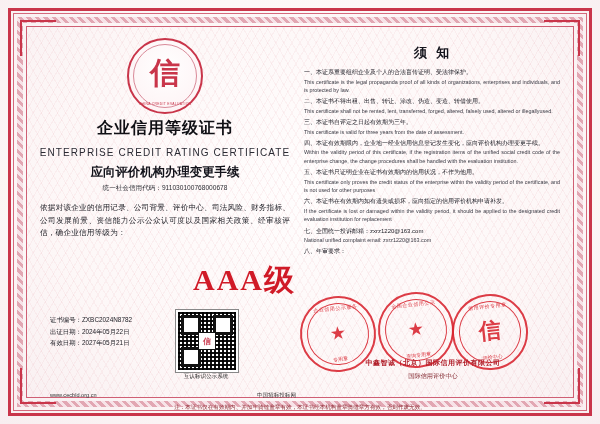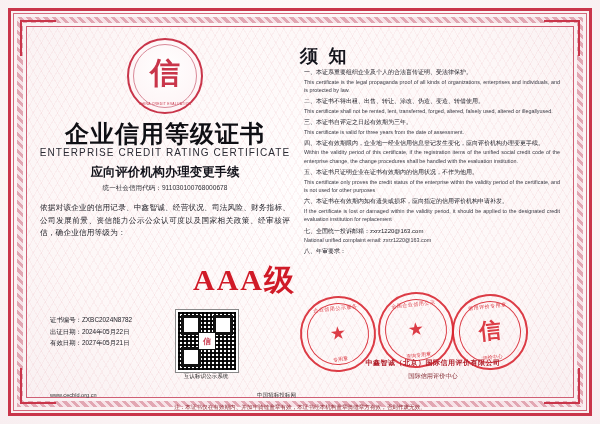--- a/index.html
+++ b/index.html
@@ -76,21 +76,21 @@
     font-size:30px;color:#c9354a;font-weight:bold;line-height:1;
     position:relative;top:-3px;
   }
   .emblem .en{
     position:absolute;bottom:6px;left:0;right:0;text-align:center;
     font-size:3.4px;letter-spacing:.3px;color:#c9354a;
   }
   .title-cn{
     position:absolute;top:84px;left:0;right:0;text-align:center;
     font-family:"Liberation Serif",serif;
-    font-size:24px;font-weight:bold;color:#0f0f14;letter-spacing:1px;
+    font-size:16px;font-weight:bold;color:#0f0f14;letter-spacing:1px;
   }
   .title-en{
     position:absolute;top:113px;left:0;right:0;text-align:center;
     font-size:10px;letter-spacing:1.1px;color:#2a2a33;
   }
   .company{
     position:absolute;top:130px;left:0;right:0;text-align:center;
     font-family:"Liberation Serif",serif;
     font-size:12.4px;font-weight:bold;color:#12121a;
   }
@@ -141,23 +141,23 @@
   .footer-right{
     position:absolute;top:358px;left:190px;width:72px;text-align:right;
     font-size:5.6px;color:#333;
   }
 
   
   .right{
     position:absolute;left:300px;top:34px;width:266px;height:356px;
   }
   .notice-title{
-    position:absolute;top:10px;left:0;right:0;
-    font-family:"Liberation Serif",serif;
-    font-size:18px;font-weight:bold;color:#14141c;letter-spacing:3px;
+    position:absolute;top:10px;left:0;right:0;text-align:center;
+    font-family:"Liberation Serif",serif;
+    font-size:13px;font-weight:bold;color:#14141c;letter-spacing:3px;
   }
   .notice-body{
     position:absolute;top:34px;left:4px;right:6px;
     font-size:5.4px;line-height:8.6px;color:#1c1c24;text-align:justify;
   }
   .notice-body .cn{font-size:6px;line-height:9.6px;display:block;}
   .notice-body .en{color:#3a3a44;display:block;margin-bottom:2.5px;}
   .notice-body p{margin:0 0 2px 0;}
 
   
@@ -208,21 +208,21 @@
     <div class="emblem">
       <div class="ring"></div>
       <div class="xin">信</div>
       <div class="en">CHINA CREDIT EVALUATION</div>
     </div>
 
     <div class="title-cn">企业信用等级证书</div>
     <div class="title-en">ENTERPRISE CREDIT RATING CERTIFICATE</div>
     <div class="company">应向评价机构办理变更手续</div>
     <div class="uscc">统一社会信用代码：911030100768000678</div>
-    <div class="desc">依据对该企业的信用记录、中鑫智诚、经营状况、司法风险、财务指标、公司发展前景、资信能力公示公众认可度以及国家相关政策、经审核评估，确企业信用等级为：</div>
+    <div class="desc">依据对该企业的信用记录、公司背景、评价中心、司法风险、财务指标、公司发展前景、资信能力公示公众认可度以及国家相关政策、经审核评估，确企业信用等级为：</div>
     <div class="grade">AAA级</div>
 
     <div class="meta">
       <div>证书编号：ZXBC2024N8782</div>
       <div>出证日期：2024年05月22日</div>
       <div>有效日期：2027年05月21日</div>
     </div>
 
     <div class="qr">
       <div class="qbox q1"></div>

